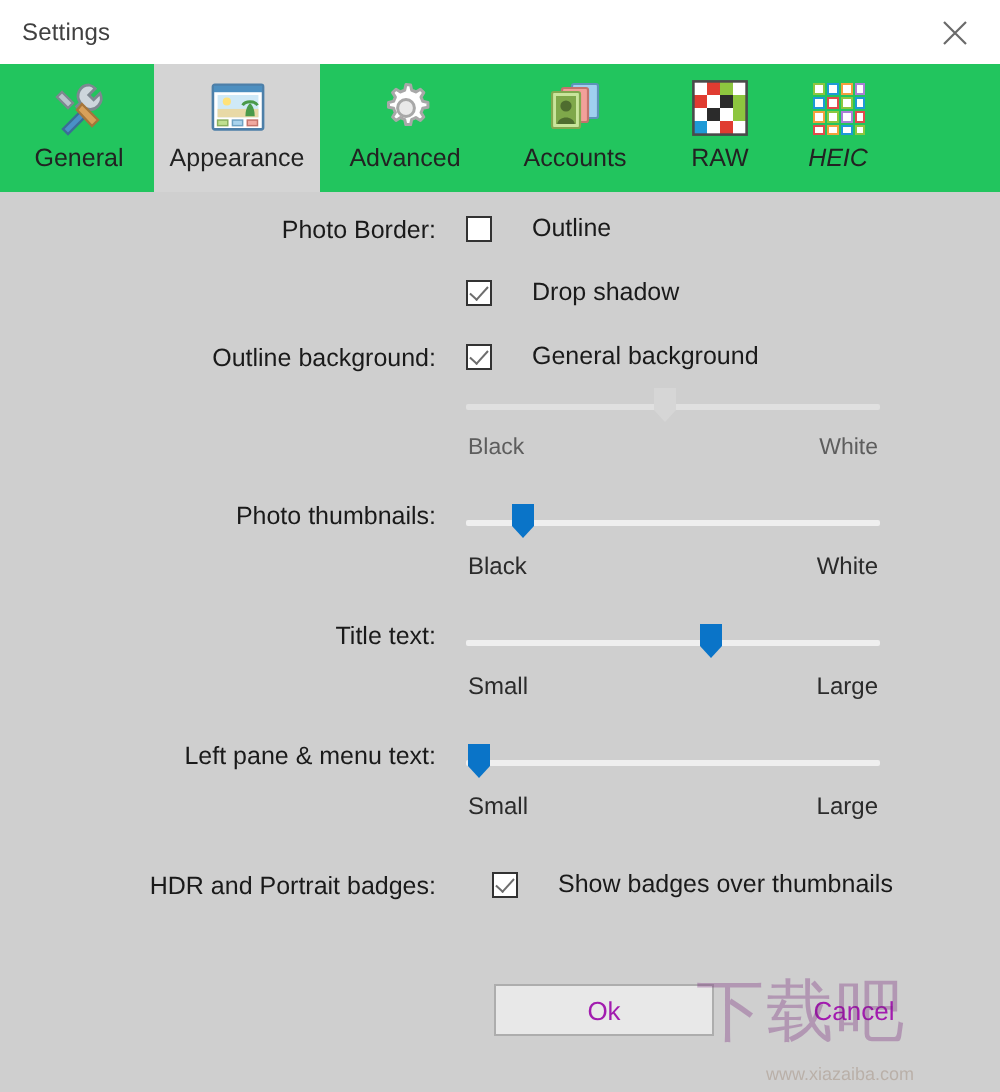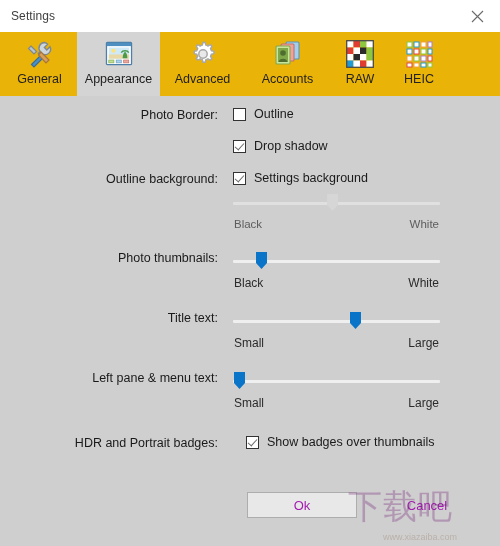--- a/index.html
+++ b/index.html
@@ -47,21 +47,21 @@
     height: 32px;
     display: flex;
     align-items: center;
     justify-content: center;
   }
   .close-btn svg { display:block; }
 
   
   .tabstrip {
     height: 64px;
-    background: #eab308;
+    background: #22c55e;
     flex: 0 0 auto;
     display: flex;
     align-items: flex-start;
     padding-left: 2px;
     box-sizing: border-box;
     position: relative;
   }
   .tab {
     height: 64px;
     box-sizing: border-box;
@@ -102,21 +102,21 @@
     font-size: 12.5px;
     color: #1a1a1a;
     white-space: nowrap;
   }
 
   
   .cbrow {
     position: absolute;
     display: flex;
     align-items: center;
-    gap: 8px;
+    gap: 20px;
   }
   .checkbox {
     width: 13px;
     height: 13px;
     background: #ffffff;
     border: 1px solid #333333;
     box-sizing: border-box;
     position: relative;
     flex: 0 0 auto;
   }
@@ -333,21 +333,21 @@
             <rect x="7.5" y="20.5" width="6.5" height="6.5" fill="#ffffff"></rect>
             <rect x="14" y="20.5" width="6.5" height="6.5" fill="#e03c31"></rect>
             <rect x="20.5" y="20.5" width="6.5" height="6.5" fill="#ffffff"></rect>
           </g>
           <rect x="0.7" y="0.7" width="26.6" height="26.6" fill="none" stroke="#4a4a4a" stroke-width="1.3"></rect>
         </svg>
       </div>
       <div class="tab-label">RAW</div>
     </div>
 
-    <div class="tab" style="width:58px;">
+    <div class="tab" style="width:58px;font-style:italic;">
       <div class="tab-icon">
         <svg width="28" height="28" viewBox="0 0 28 28">
           <g stroke-width="1" fill="none">
             <rect x="2" y="2" width="5" height="5" fill="#fff" stroke="#8dc63f"></rect>
             <rect x="9" y="2" width="5" height="5" fill="#fff" stroke="#1e9ad6"></rect>
             <rect x="16" y="2" width="5" height="5" fill="#fff" stroke="#f2a03c"></rect>
             <rect x="23" y="2" width="4" height="5" fill="#fff" stroke="#a97fd6"></rect>
             <rect x="2" y="9" width="5" height="5" fill="#fff" stroke="#1e9ad6"></rect>
             <rect x="9" y="9" width="5" height="5" fill="#fff" stroke="#e04b4b"></rect>
             <rect x="16" y="9" width="5" height="5" fill="#fff" stroke="#8dc63f"></rect>
@@ -379,21 +379,21 @@
 
     <div class="cbrow" style="left:233px; top:43px;">
       <span class="checkbox checked"></span>
       <span class="cb-label">Drop shadow</span>
     </div>
 
     <div class="label-right" style="left:0px; top:76px; width:218px;">Outline background:</div>
 
     <div class="cbrow" style="left:233px; top:75px;">
       <span class="checkbox checked"></span>
-      <span class="cb-label">Settings background</span>
+      <span class="cb-label">General background</span>
     </div>
 
     <div class="slider disabled" style="left:233px; top:106px; width:207px; height:30px;">
       <div class="track" style="width:207px;"></div>
       <div class="thumb" style="left:93px;">
         <svg width="13" height="20" viewBox="0 0 13 20">
           <path d="M1 1 h11 v11 l-5.5 6 l-5.5 -6 z" fill="#d6d6d6"></path>
         </svg>
       </div>
       <div class="endlabels">

